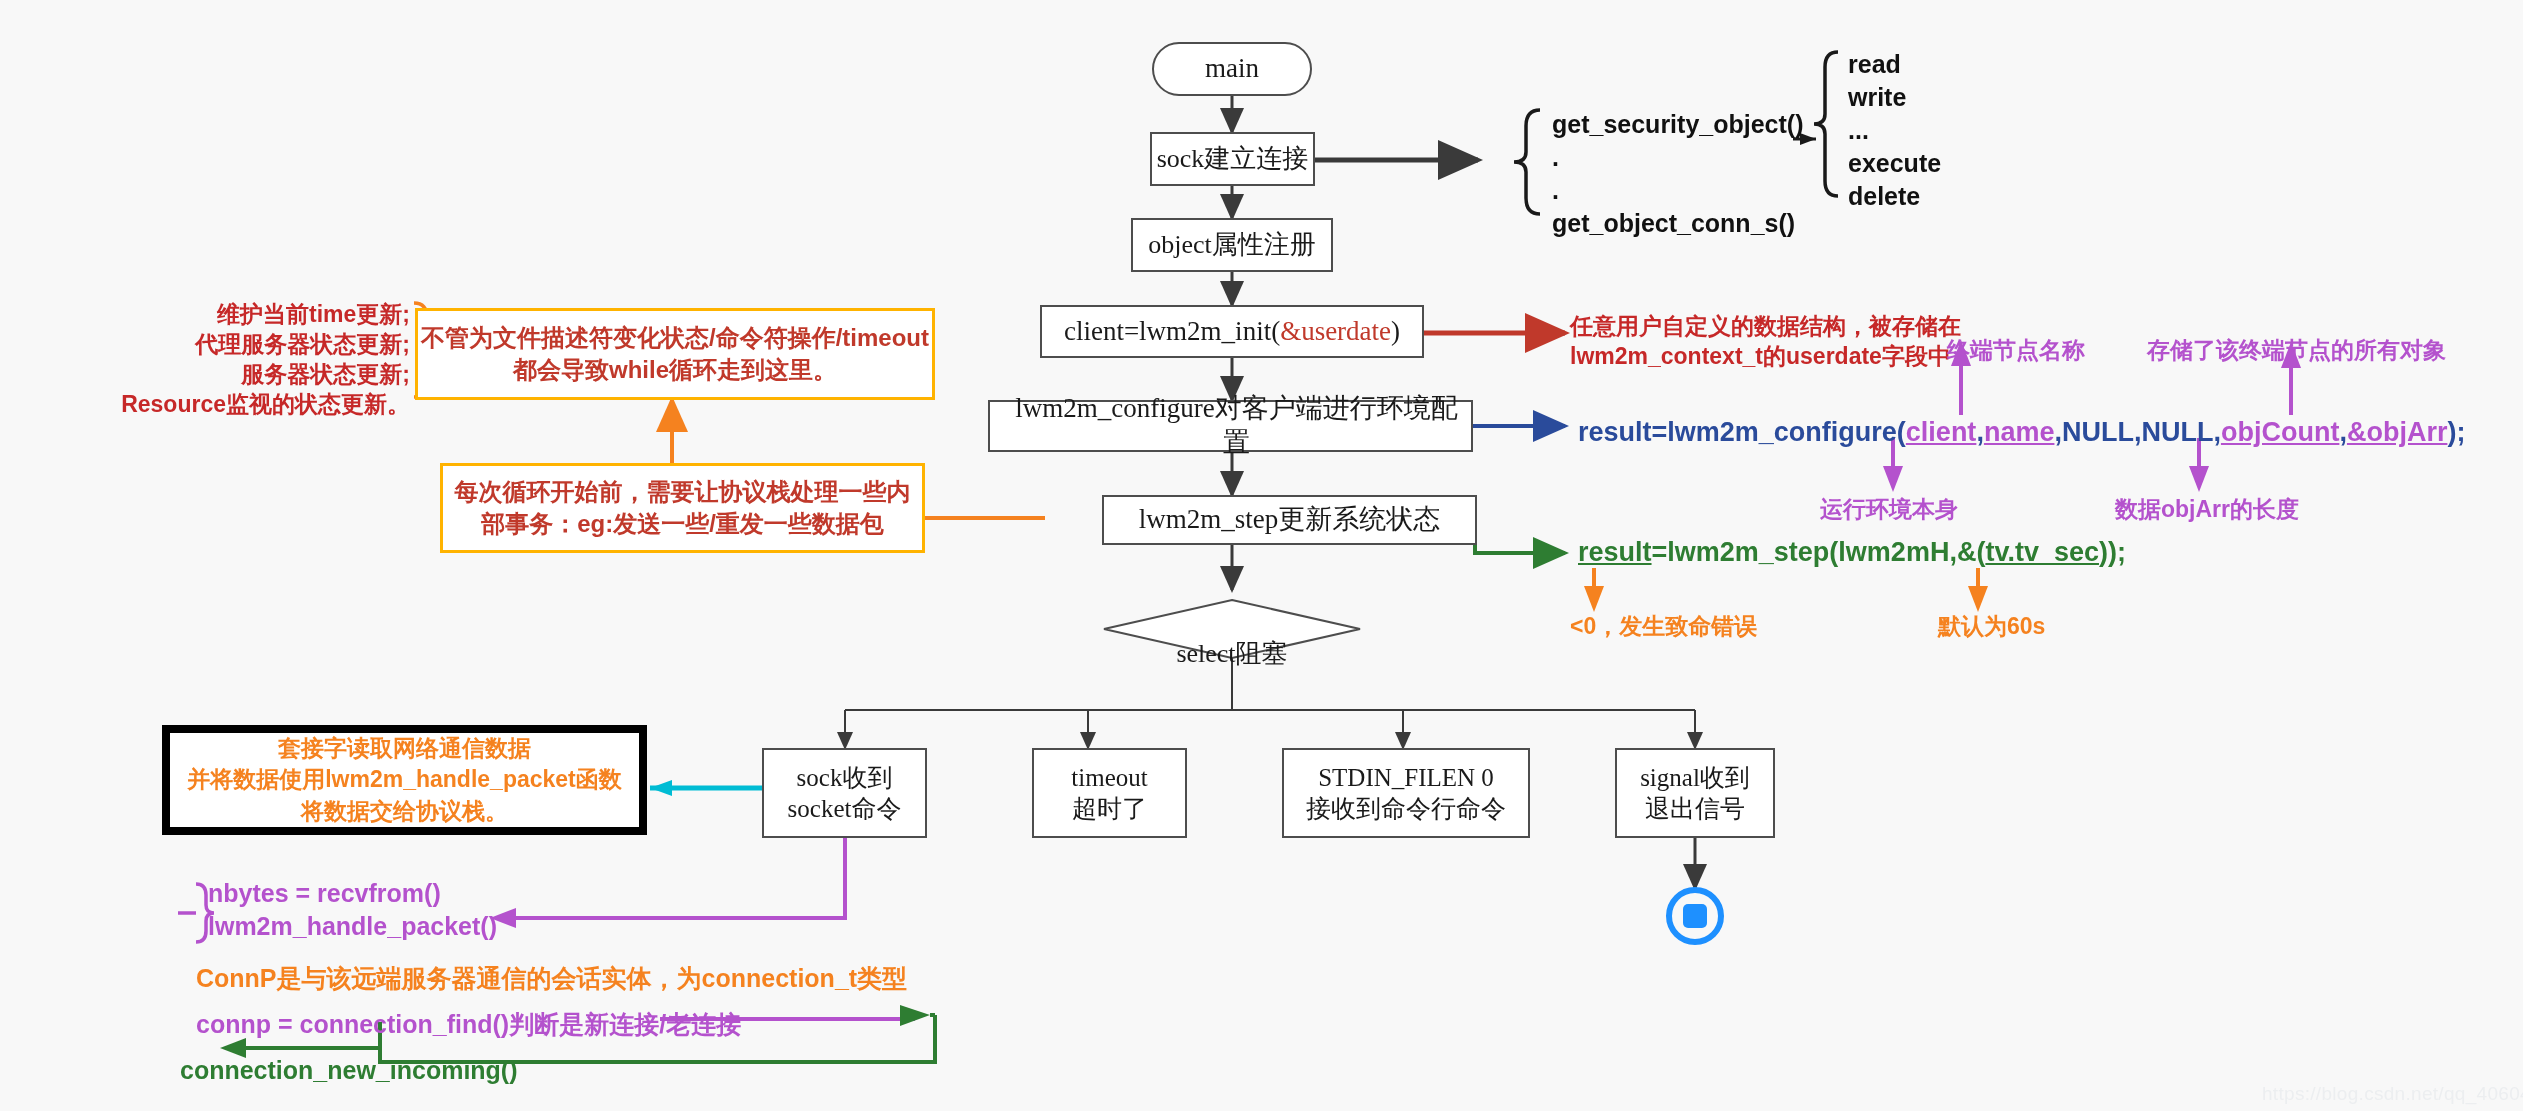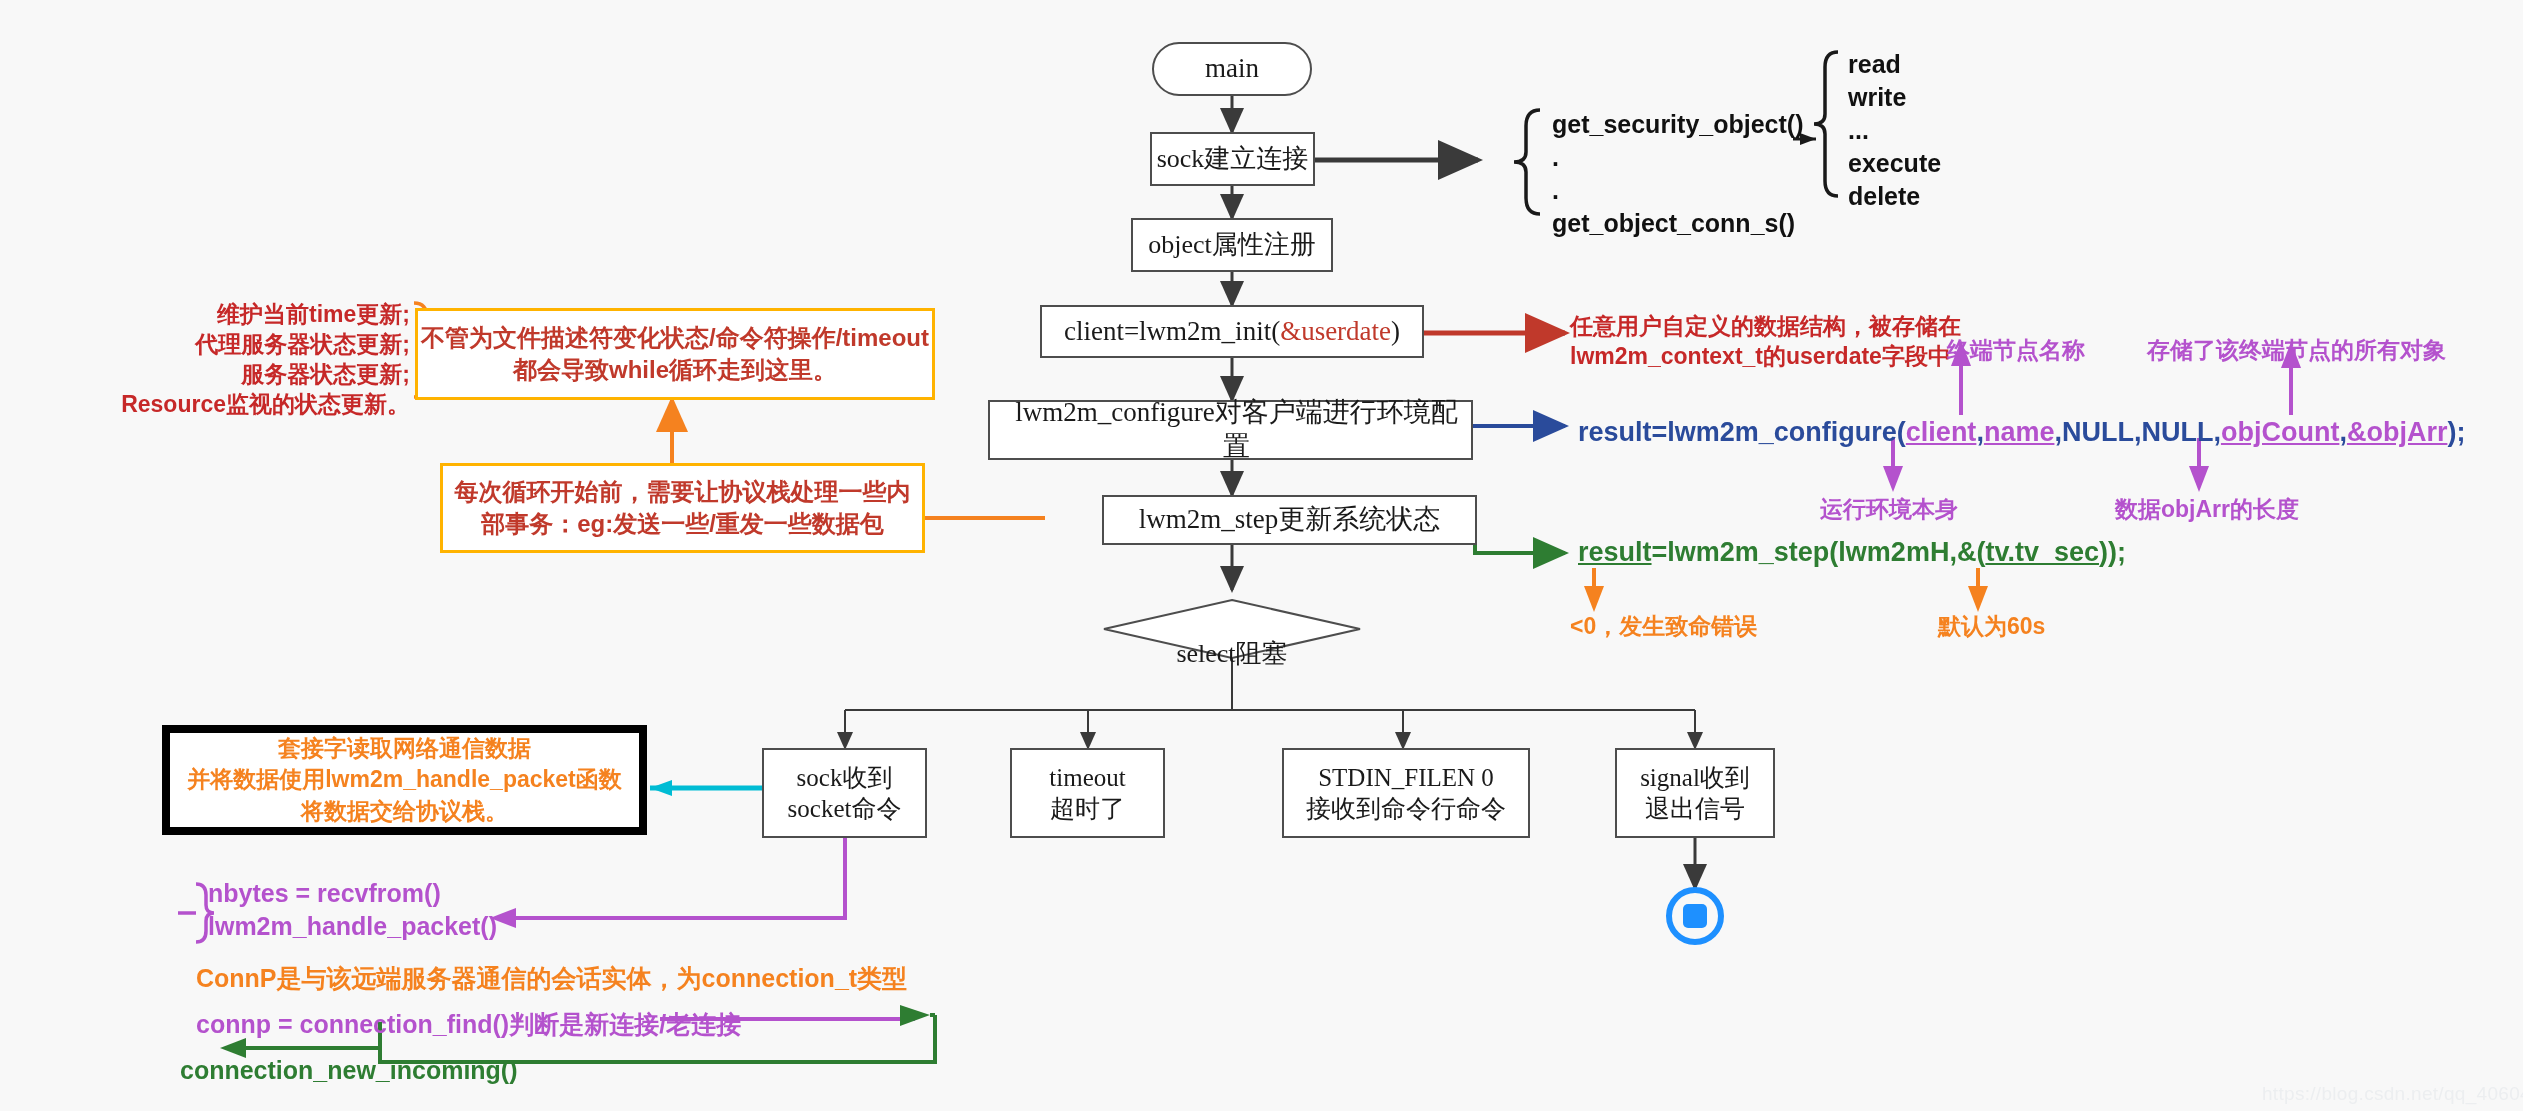--- a/index.html
+++ b/index.html
@@ -212,36 +212,36 @@
   <div class="node" style="left:1131px; top:218px; width:202px; height:54px; font-size:26px;">
     <span>object属性注册</span>
   </div>
 
   <div class="node" style="left:1040px; top:305px; width:384px; height:53px; font-size:27px;">
     <span>client=lwm2m_init(</span>
       <span style="color:#c0392b;">&amp;userdate</span>
       <span>)</span>
   </div>
 
-  <div class="node" style="left:988px; top:400px; width:485px; height:60px; font-size:27px;padding-left:12px;">
+  <div class="node" style="left:988px; top:400px; width:485px; height:52px; font-size:27px;padding-left:12px;">
     <span>lwm2m_configure对客户端进行环境配置</span>
   </div>
 
   <div class="node" style="left:1102px; top:495px; width:375px; height:50px; font-size:27px;">
     <span>lwm2m_step更新系统状态</span>
   </div>
 
   <div class="diamond-label" style="left:1152px; top:636px; width:160px; font-size:26px;">select阻塞</div>
 
   <div class="node" style="left:762px; top:748px; width:165px; height:90px; font-size:25px;">
     <span style="white-space:pre-line;">sock收到
 socket命令</span>
   </div>
 
-  <div class="node" style="left:1010px; top:748px; width:155px; height:90px; font-size:25px;">
+  <div class="node" style="left:1032px; top:748px; width:155px; height:90px; font-size:25px;">
     <span style="white-space:pre-line;">timeout
 超时了</span>
   </div>
 
   <div class="node" style="left:1282px; top:748px; width:248px; height:90px; font-size:25px;">
     <span style="white-space:pre-line;">STDIN_FILEN 0
 接收到命令行命令</span>
   </div>
 
   <div class="node" style="left:1615px; top:748px; width:160px; height:90px; font-size:25px;">

